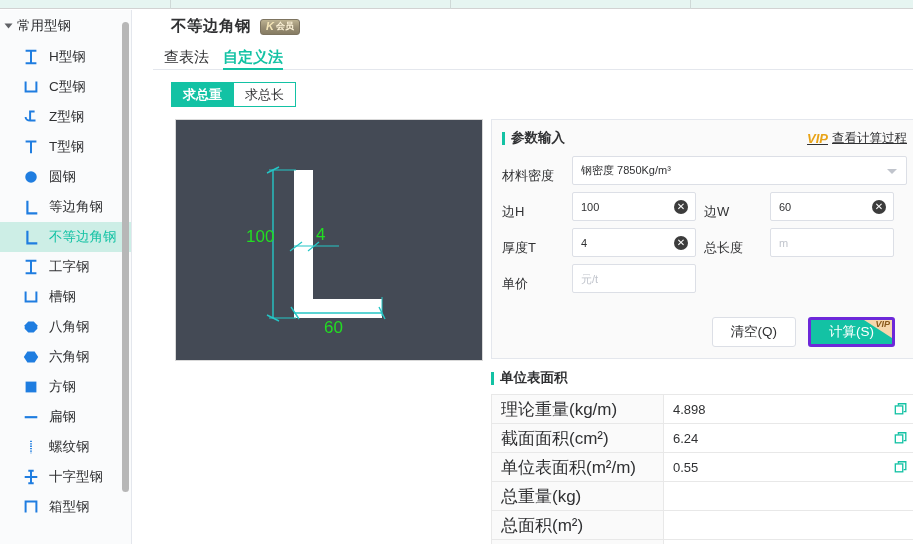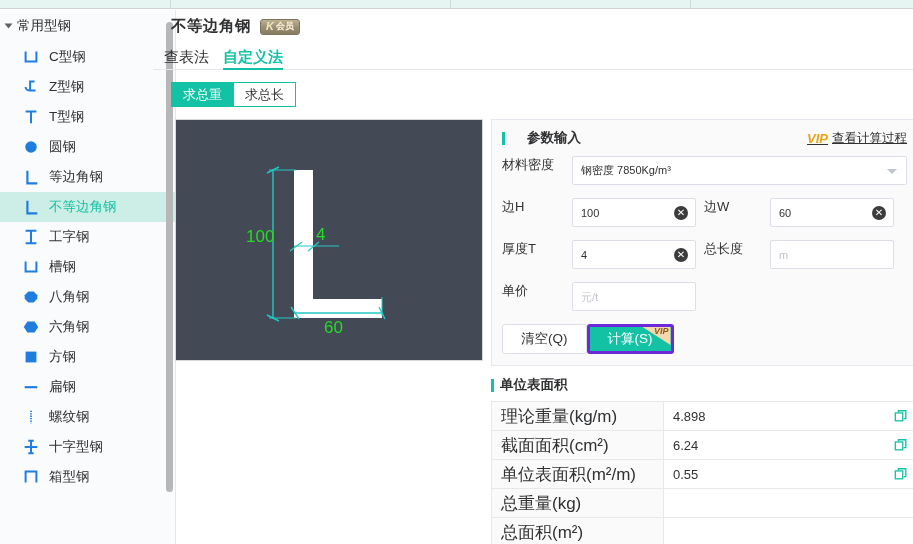--- a/index.html
+++ b/index.html
@@ -17,21 +17,21 @@
     position: absolute; left: 0; top: 0; width: 913px; height: 9px;
     background: #e6f5f1;
     border-bottom: 1px solid #d2d2d2;
   }
   .topstrip .divider {
     position: absolute; top: 0; width: 1px; height: 9px; background: #cfd9d7;
   }
 
   
   .sidebar {
-    position: absolute; left: 0; top: 10px; width: 176px; height: 534px;
+    position: absolute; left: 0; top: 10px; width: 132px; height: 534px;
     background: #fafbfc;
     border-right: 1px solid #e4e7ed;
     overflow: hidden;
   }
   .tree-root {
     display: flex; align-items: center; gap: 6px;
     height: 32px; padding-left: 4px;
     font-size: 13.5px; color: #303133;
   }
   .caret {
@@ -87,21 +87,21 @@
   }
 
   .segmented { display: flex; margin: 12px 0 0 18px; width: max-content; }
   .seg {
     height: 25px; padding: 0 11px;
     display: flex; align-items: center; justify-content: center;
     font-size: 13px; color: #303133; cursor: pointer;
     border: 1px solid #13c2a4; background: #fff;
   }
   .seg:first-child { border-right: none; }
-  .seg.active { background: #13c2a4; color: #fff; }
+  .seg.active { background: #13c2a4; color: #fff; font-weight: bold; }
 
   
   .body-cols { display: flex; margin-top: 12px; }
   .left-col { width: 330px; padding-left: 22px; }
   .right-col { width: 428px; margin-left: 8px; }
 
   .figure {
     width: 308px; height: 242px;
     background: #444a55;
     border: 1px solid #d9d9d9;
@@ -110,31 +110,31 @@
   
   .panel {
     border: 1px solid #e4e7ed;
     background: #fafafa;
     padding: 9px 10px 11px 10px;
   }
   .panel-head {
     display: flex; align-items: center; justify-content: space-between;
     margin-bottom: 9px;
   }
-  .panel-title { display: flex; align-items: center; gap: 22px; }
+  .panel-title { display: flex; align-items: center; gap: 6px; }
   .bar { width: 3px; height: 13px; background: #13c2a4; display: block; }
   .panel-title-text { font-size: 13.5px; font-weight: bold; color: #303133; }
   .calc-link {
     display: flex; align-items: center; gap: 4px;
     font-size: 12.5px; color: #303133; text-decoration: underline;
     cursor: pointer;
   }
   .vip-mini { color: #e8a317; font-weight: bold; font-style: italic; font-size: 13px; }
 
-  .form-row { display: flex; align-items: flex-start; margin-bottom: 13px; }
+  .form-row { display: flex; align-items: flex-end; margin-bottom: 7px; }
   .fld-label {
     width: 70px; flex: none; font-size: 13px; color: #303133;
   }
   .fld {
     position: relative; flex: none;
     height: 29px; background: #fff; border: 1px solid #dcdfe6;
     border-radius: 2px; display: flex; align-items: center;
   }
   .fld input {
     border: none; outline: none; background: transparent;
@@ -153,21 +153,21 @@
     cursor: pointer; font-family: "DejaVu Sans", sans-serif;
   }
   .sel-caret {
     position: absolute; right: 9px; top: 50%; margin-top: -2px;
     width: 0; height: 0;
     border-left: 5px solid transparent; border-right: 5px solid transparent;
     border-top: 5px solid #c0c4cc;
   }
   .gapx { width: 8px; flex: none; }
 
-  .btn-row { display: flex; gap: 0; margin: 8px 12px 0 0; }
+  .btn-row { display: flex; justify-content: flex-end; gap: 12px; margin: 24px 12px 0 0; }
   .btn {
     height: 30px; padding: 0 18px; border-radius: 3px;
     display: flex; align-items: center; justify-content: center;
     font-size: 13.5px; cursor: pointer;
   }
   .btn-ghost { background: #fff; border: 1px solid #dcdfe6; color: #303133; }
   .btn-primary {
     background: #13c2a4; color: #fff; border: 3px solid #6d28d9;
     position: relative; overflow: hidden;
   }
@@ -210,20 +210,28 @@
     <div class="divider" style="left:450px"></div>
     <div class="divider" style="left:690px"></div>
   </div>
 
   <div class="sidebar">
     <div class="tree-root">
       <span class="caret"></span>
       <span>常用型钢</span>
     </div>
     <div id="tree-list">
+        <div class="tree-item">
+          <span>
+            <svg class="ico" viewBox="0 0 20 20" fill="none">
+              <path d="M4 3h12M10 3v14M4 17h12" stroke="#1f7de0" stroke-width="2.2"></path>
+            </svg>
+          </span>
+          <span>H型钢</span>
+        </div>
         <div class="tree-item">
           <span>
             <svg class="ico" viewBox="0 0 20 20" fill="none">
               <path d="M4 4v11h12V4" stroke="#1f7de0" stroke-width="2.2"></path>
             </svg>
           </span>
           <span>C型钢</span>
         </div>
         <div class="tree-item">
           <span>

